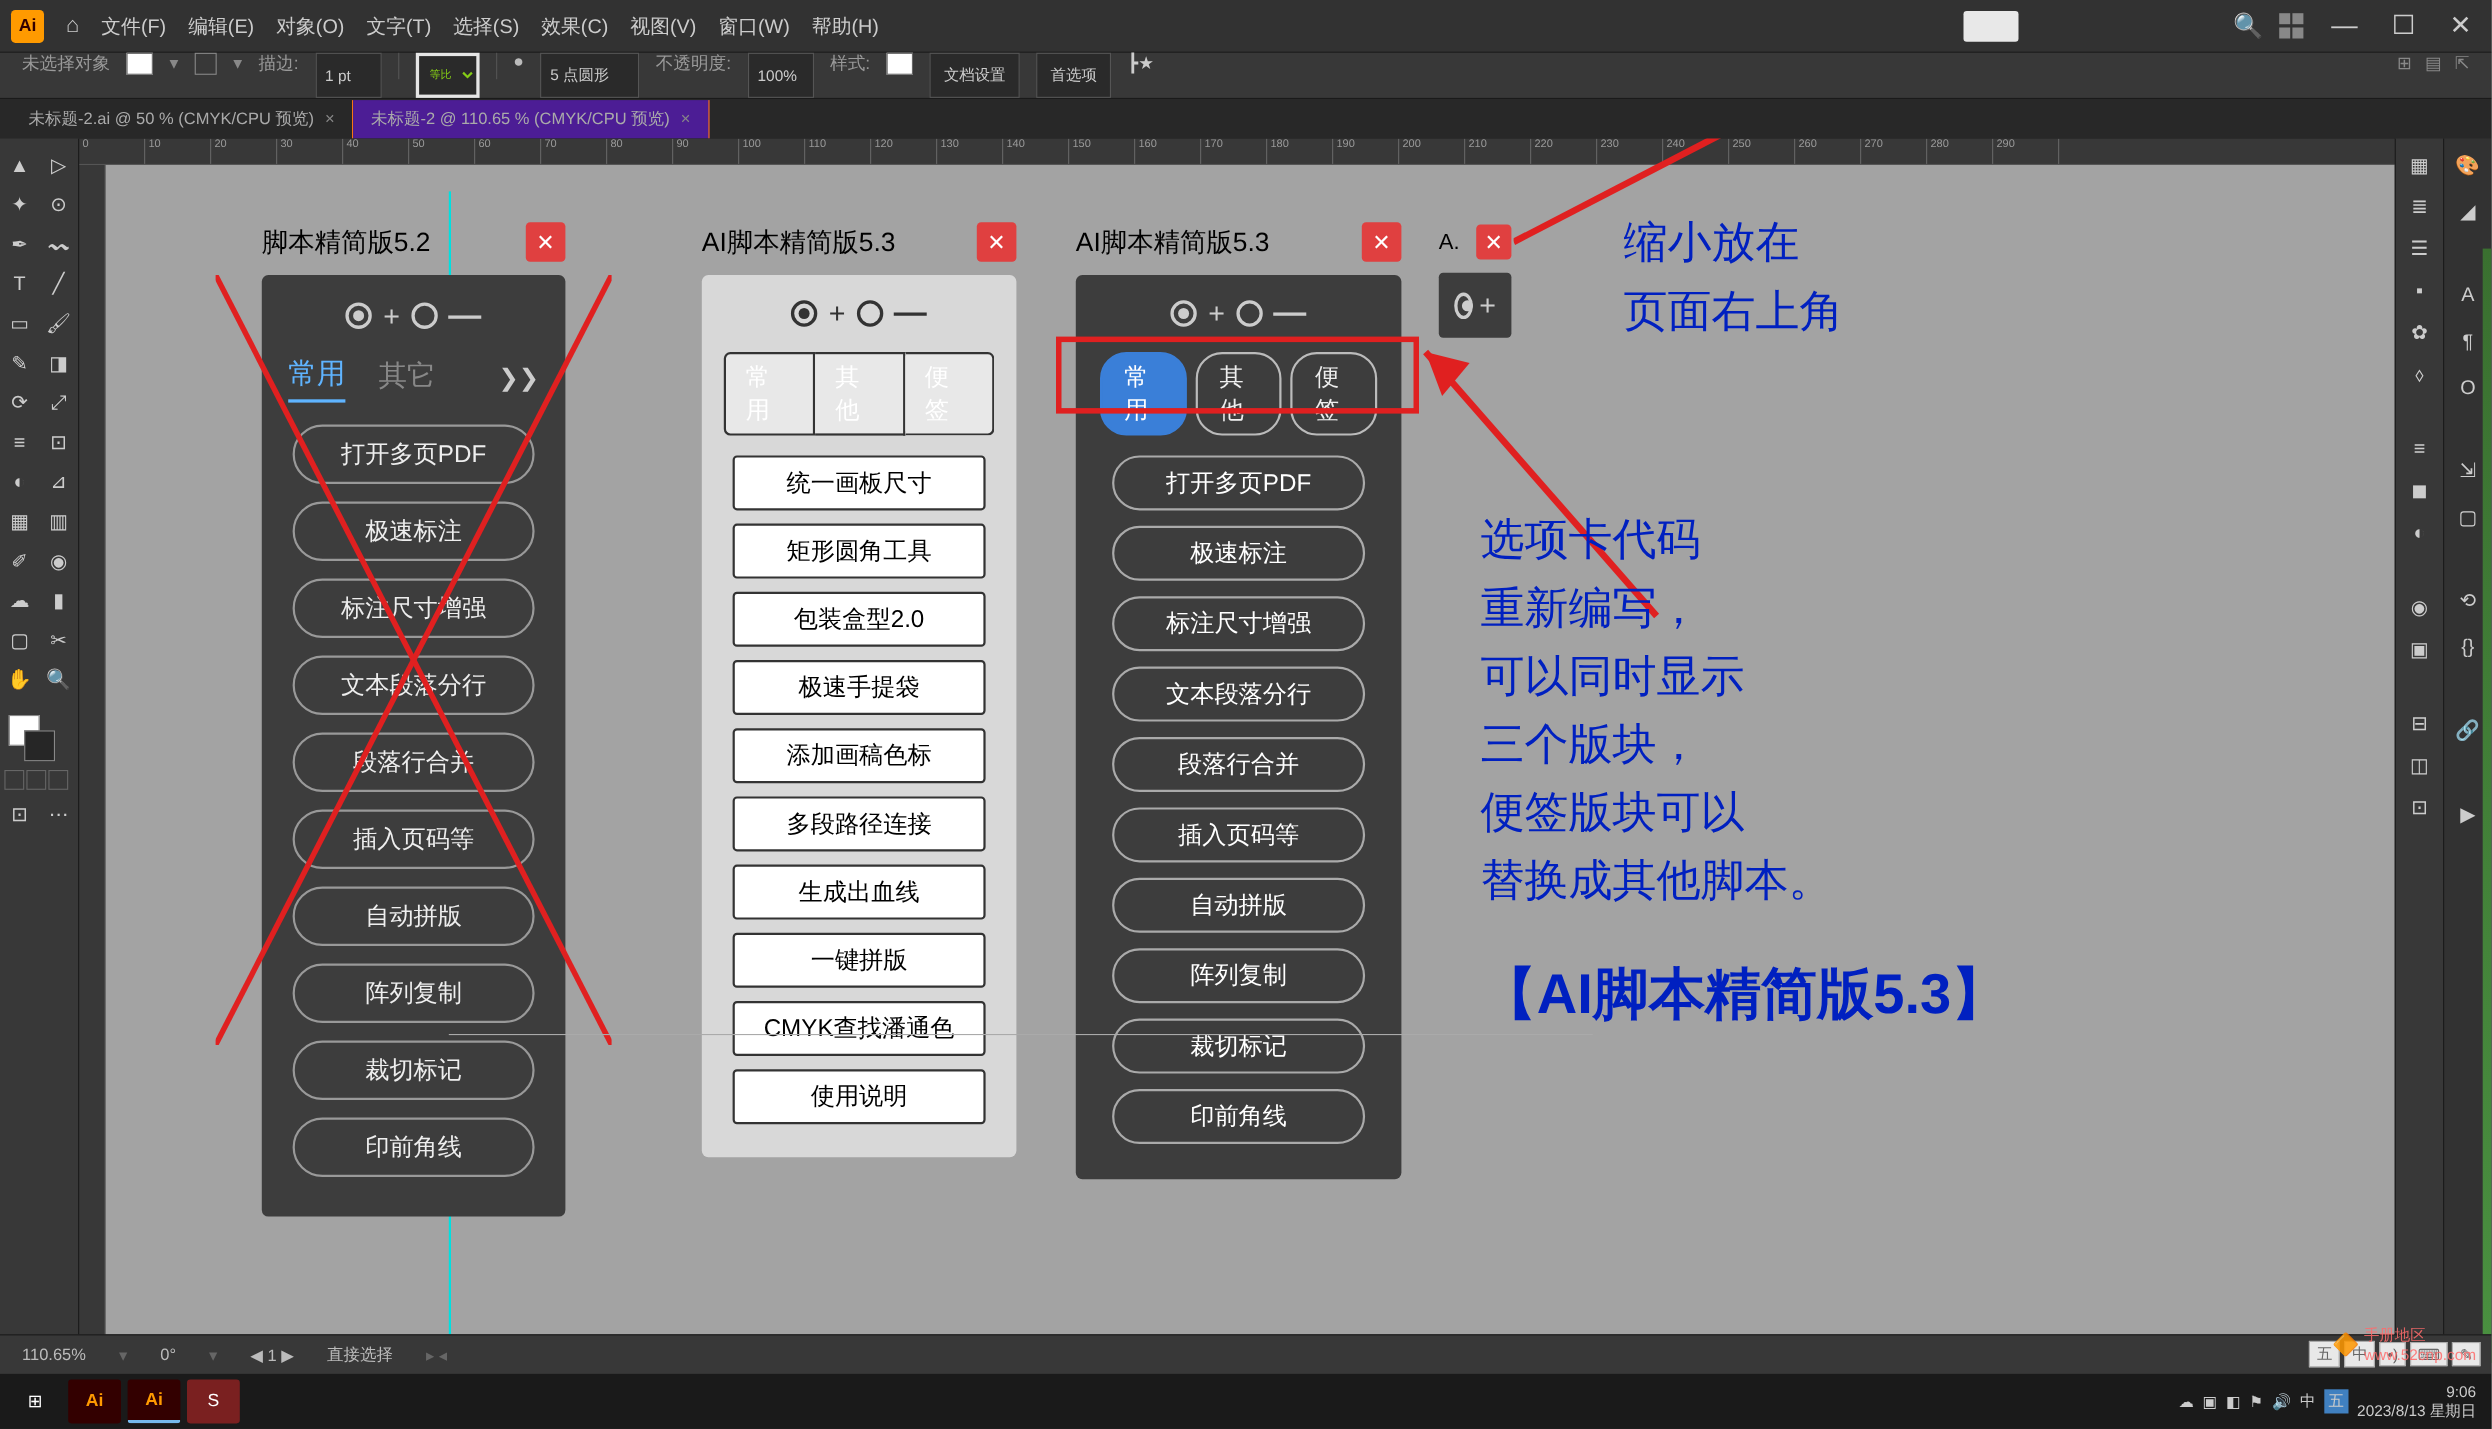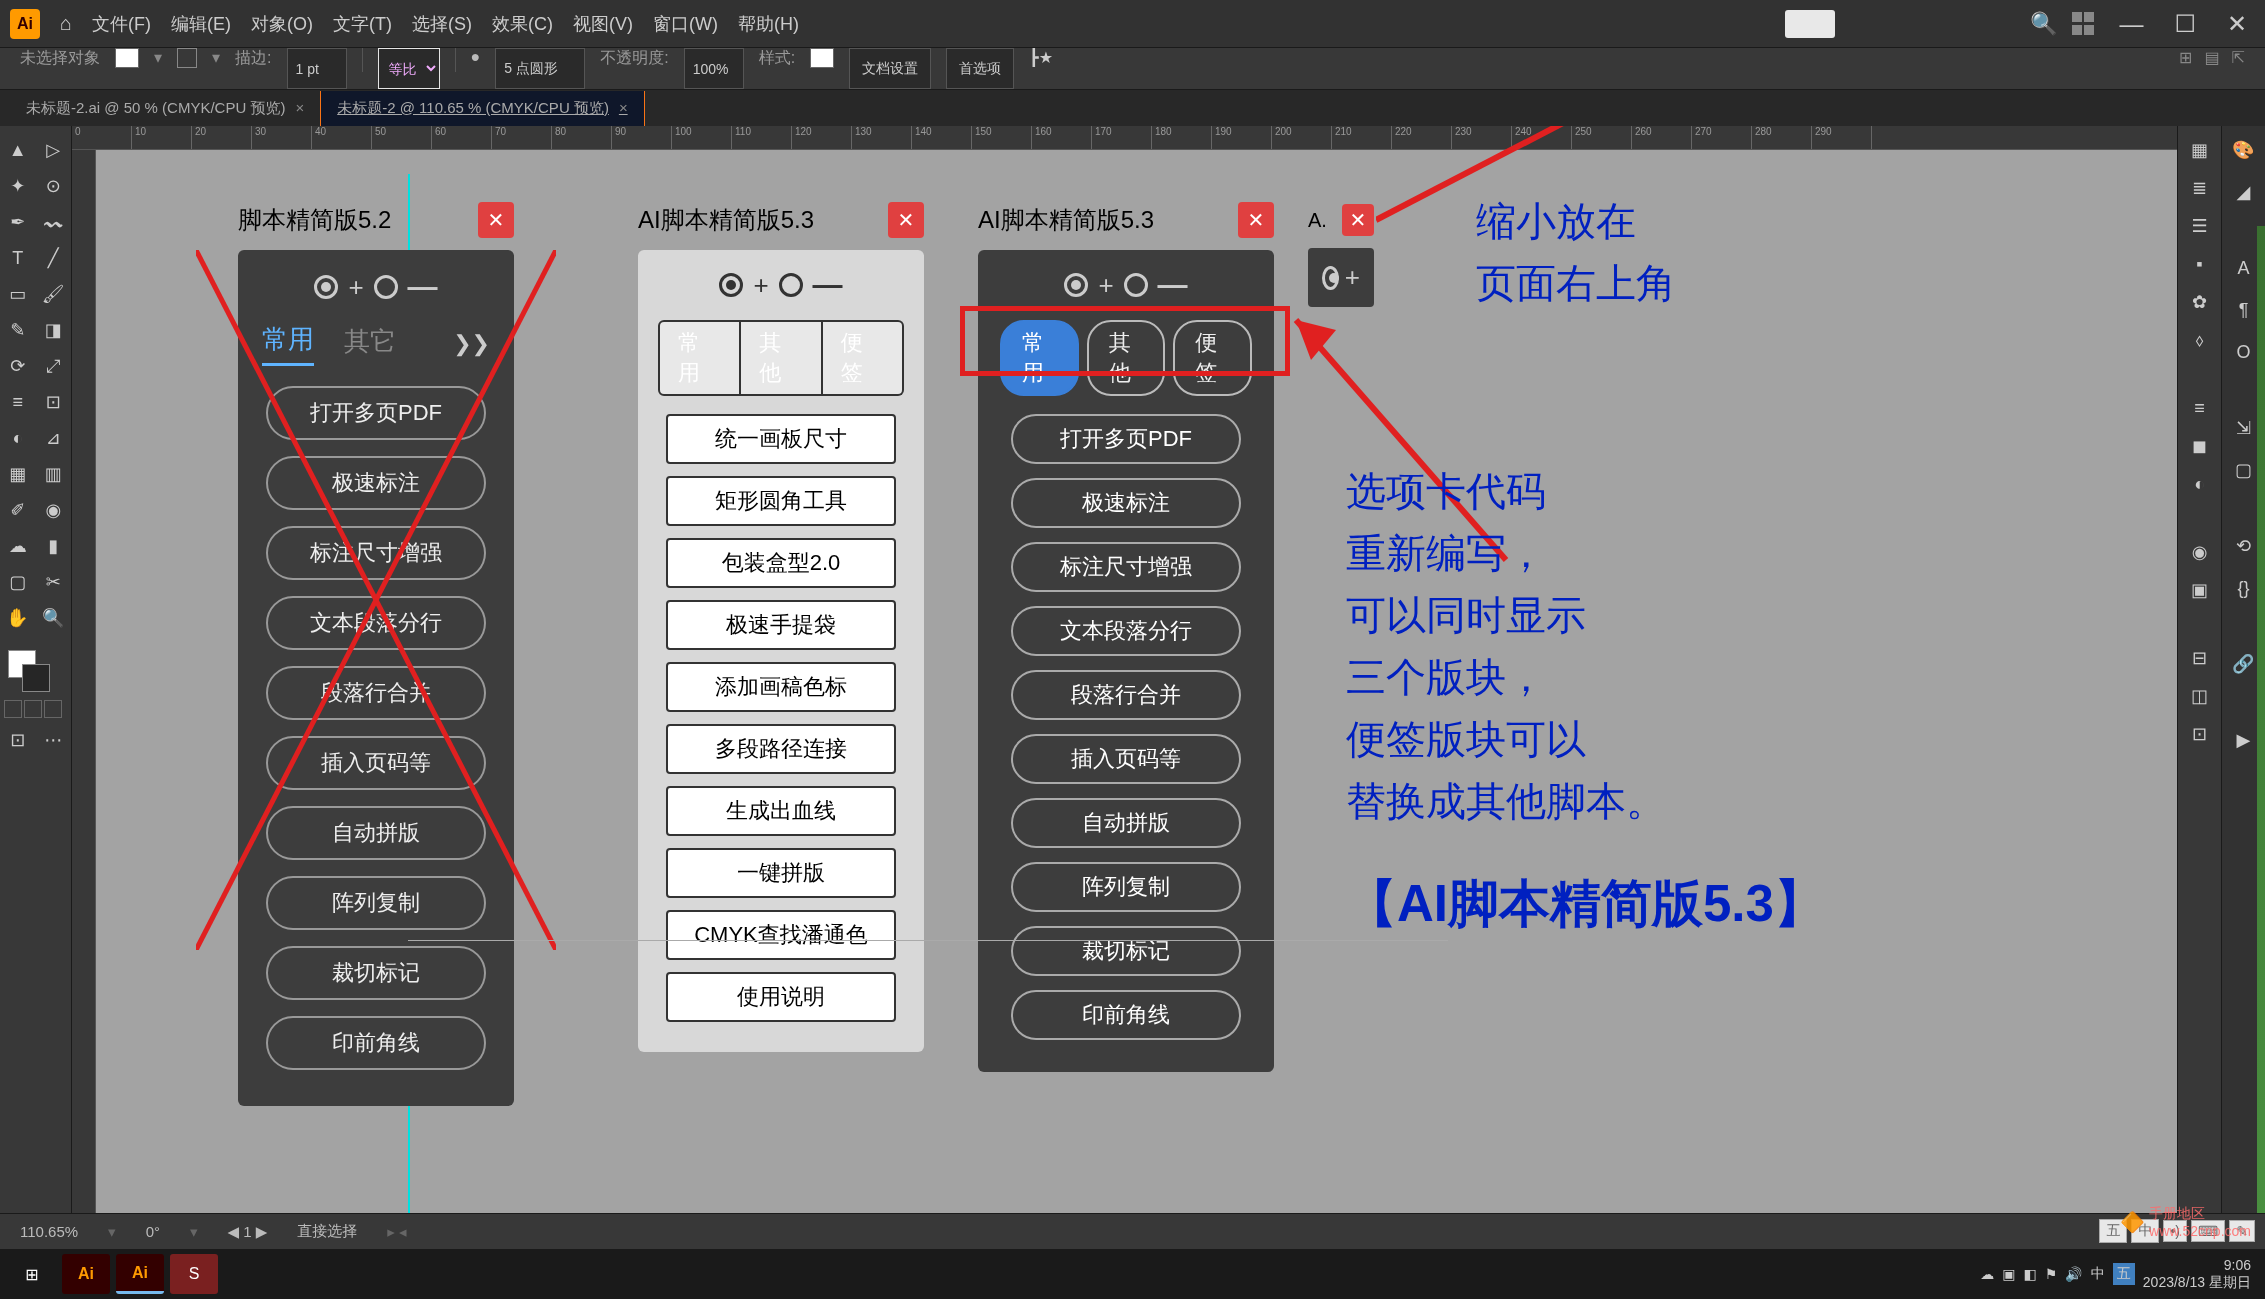--- a/index.html
+++ b/index.html
@@ -14,28 +14,28 @@
 .search-area { width: 50px; height: 28px; background: #e8e8e8; border-radius: 3px; position: relative; }
 .search-icon { color: #ccc; font-size: 22px; margin-left: 180px; }
 .workspace-icon { width: 24px; height: 24px; display: flex; flex-wrap: wrap; gap: 2px; }
 .workspace-icon span { width: 10px; height: 10px; background: #888; }
 .win-btn { color: #ccc; font-size: 24px; padding: 0 8px; cursor: pointer; }
 
 
 .controlbar { height: 42px; background: #383838; display: flex; padding: 0 20px; gap: 15px; color: #bbb; font-size: 16px; border-bottom: 1px solid #1a1a1a; }
 .ctrl-label { color: #999; }
 .ctrl-input { background: #2a2a2a; border: 1px solid #555; color: #ccc; padding: 2px 8px; width: 60px; font-size: 14px; }
-.ctrl-select { background: #2a2a2a; border: 1px solid #e5e5e5; color: #f0abfc; padding: 2px 6px; font-size: 14px; }
+.ctrl-select { background: #2a2a2a; border: 3px solid #e5e5e5; color: #84cc16; padding: 2px 6px; font-size: 10px; }
 .ctrl-swatch { width: 24px; height: 20px; background: #fff; border: 1px solid #666; display: inline-block; }
 .ctrl-btn { background: #2a2a2a; border: 1px solid #555; color: #ccc; padding: 3px 12px; font-size: 14px; cursor: pointer; }
 
 
 .doctabs { height: 36px; background: #282828; display: flex; align-items: center; padding-left: 10px; color: #aaa; font-size: 15px; }
 .doctab { padding: 8px 16px; border-right: 1px solid #f97316; cursor: pointer; }
-.doctab.active { background: #0f172a; text-decoration: underline; }
+.doctab.active { background: #4c1d95; }
 .doctab .x { margin-left: 10px; color: #888; }
 
 
 .main-area { position: absolute; top: 126px; bottom: 60px; left: 0; right: 0; display: flex; }
 .toolbox-left { width: 72px; background: #383838; border-right: 1px solid #1a1a1a; display: flex; flex-direction: column; padding-top: 6px; }
 .tool-row { display: flex; }
 .tool { width: 36px; height: 36px; display: flex; align-items: center; justify-content: center; color: #ccc; font-size: 18px; cursor: pointer; }
 .color-swatch-box { margin-top: 10px; position: relative; height: 50px; }
 .fg-swatch { position: absolute; width: 28px; height: 28px; background: #fff; border: 1px solid #888; left: 8px; top: 4px; }
 .bg-swatch { position: absolute; width: 28px; height: 28px; background: #262626; border: 1px solid #888; left: 22px; top: 18px; }

